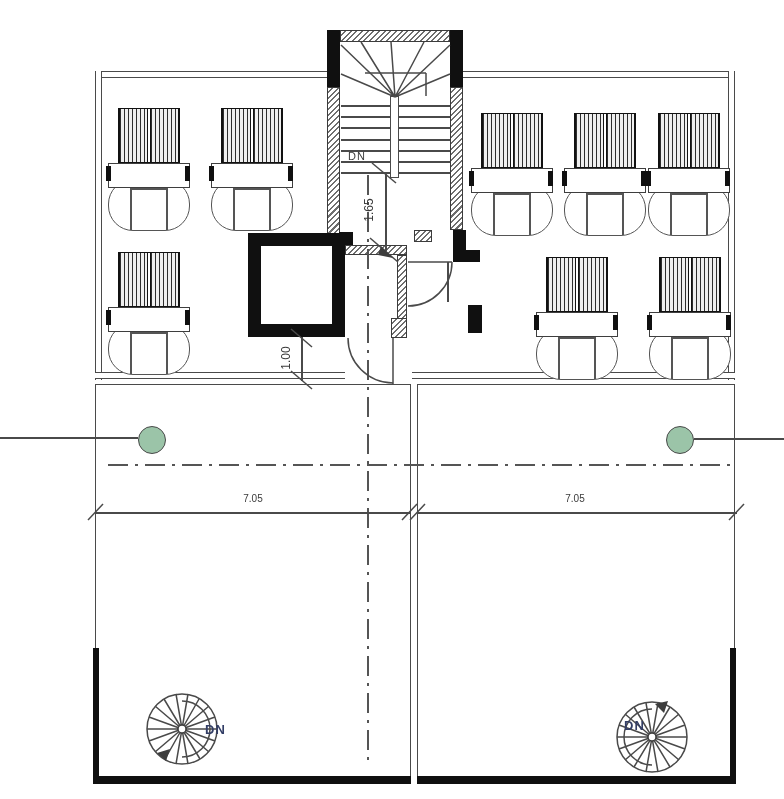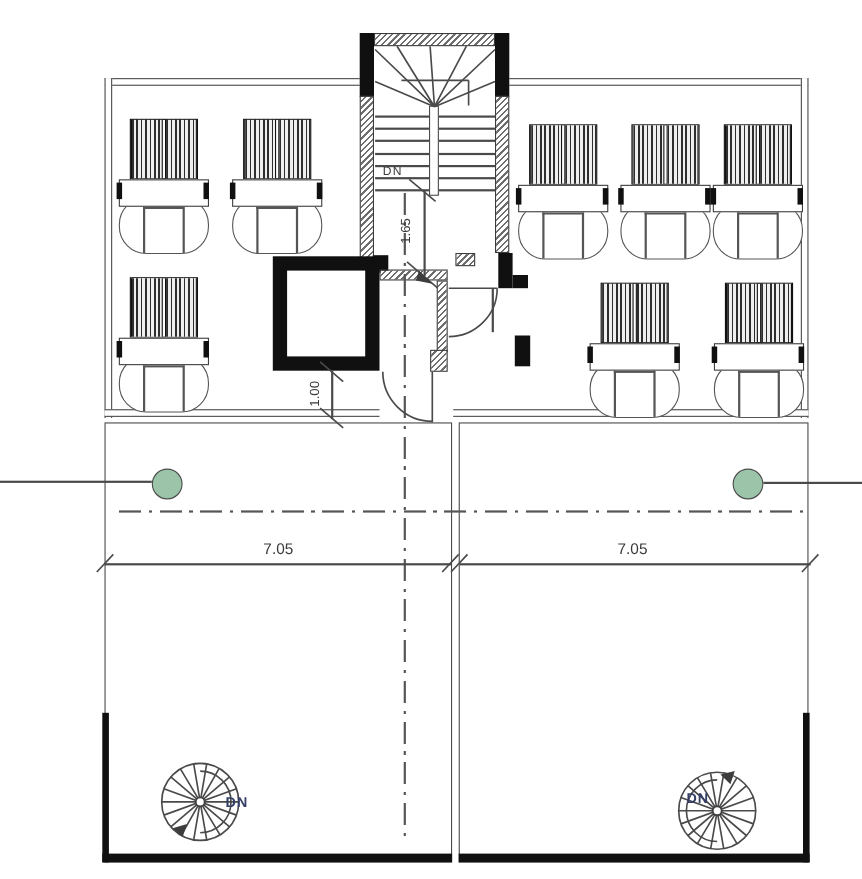--- a/index.html
+++ b/index.html
@@ -11,21 +11,21 @@
   .wall-v{border-left:1.5px solid #4a4a4a;border-right:1.5px solid #4a4a4a;background:#fff;}
   .black{background:#101010;}
   .hatch{background:repeating-linear-gradient(135deg,#ffffff 0 2.5px,#6e6e6e 2.5px 4px);
          border:1px solid #3c3c3c;}
   .thinline-h{background:#4a4a4a;height:1.5px;}
   .thinline-v{background:#4a4a4a;width:1.5px;}
   .terrace{border:1.6px solid #4a4a4a;background:transparent;}
   
   .cl-h{height:1.6px;background:repeating-linear-gradient(90deg,#555 0 20px,transparent 20px 27px,#555 27px 30px,transparent 30px 37px);}
   .cl-v{width:1.6px;background:repeating-linear-gradient(180deg,#555 0 20px,transparent 20px 27px,#555 27px 30px,transparent 30px 37px);}
-  .dim-text{color:#3a3a3a;font-size:14px;text-align:center;line-height:14px;}
+  .dim-text{color:#3a3a3a;font-size:10px;text-align:center;line-height:14px;}
   .dim-text-v{transform:rotate(-90deg);transform-origin:center center;}
   .dn-stair{color:#3d3d3d;font-size:11px;letter-spacing:1px;}
   .dn-spiral{color:#333e66;font-size:13px;font-weight:bold;letter-spacing:1px;}
   
   .station{position:absolute;width:80px;height:122px;}
   .panel{position:absolute;left:10px;top:0;width:60px;height:53px;border:1.5px solid #111;
          display:flex;gap:2px;background:#fff;}
   .panel .half{flex:1;border-left:1px solid #111;border-right:1px solid #111;
          background:repeating-linear-gradient(90deg,#2e2e2e 0 1.5px,#efefef 1.5px 4px);}
   .desk{position:absolute;left:0;top:55px;width:80px;height:23px;background:#fff;

